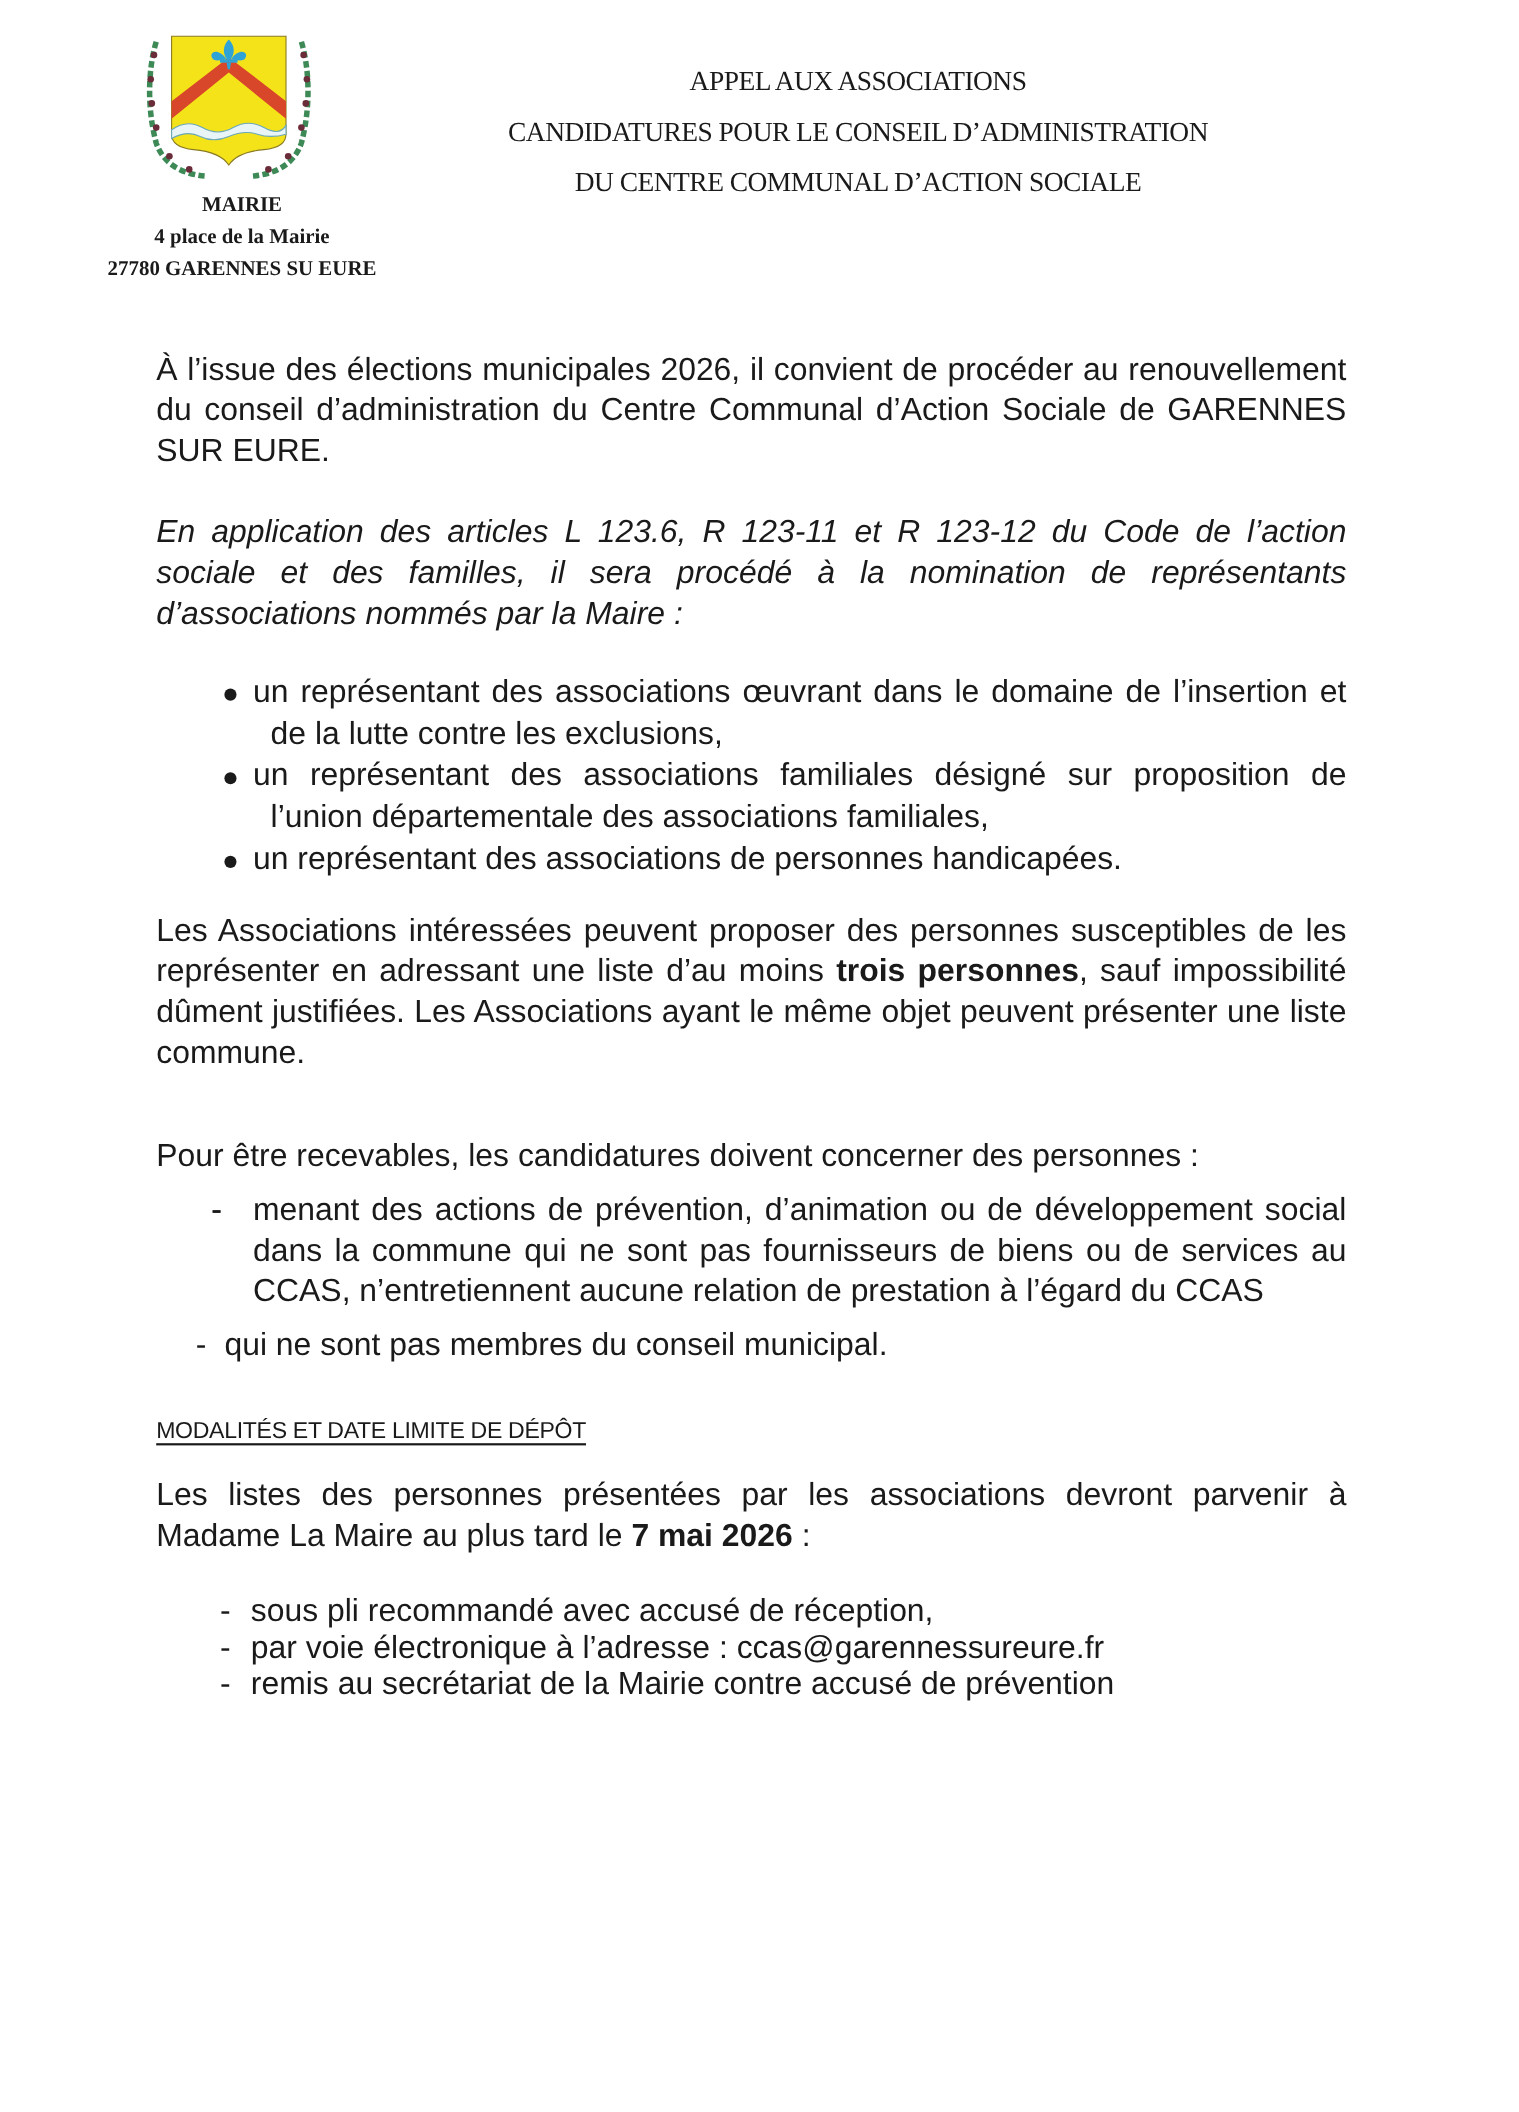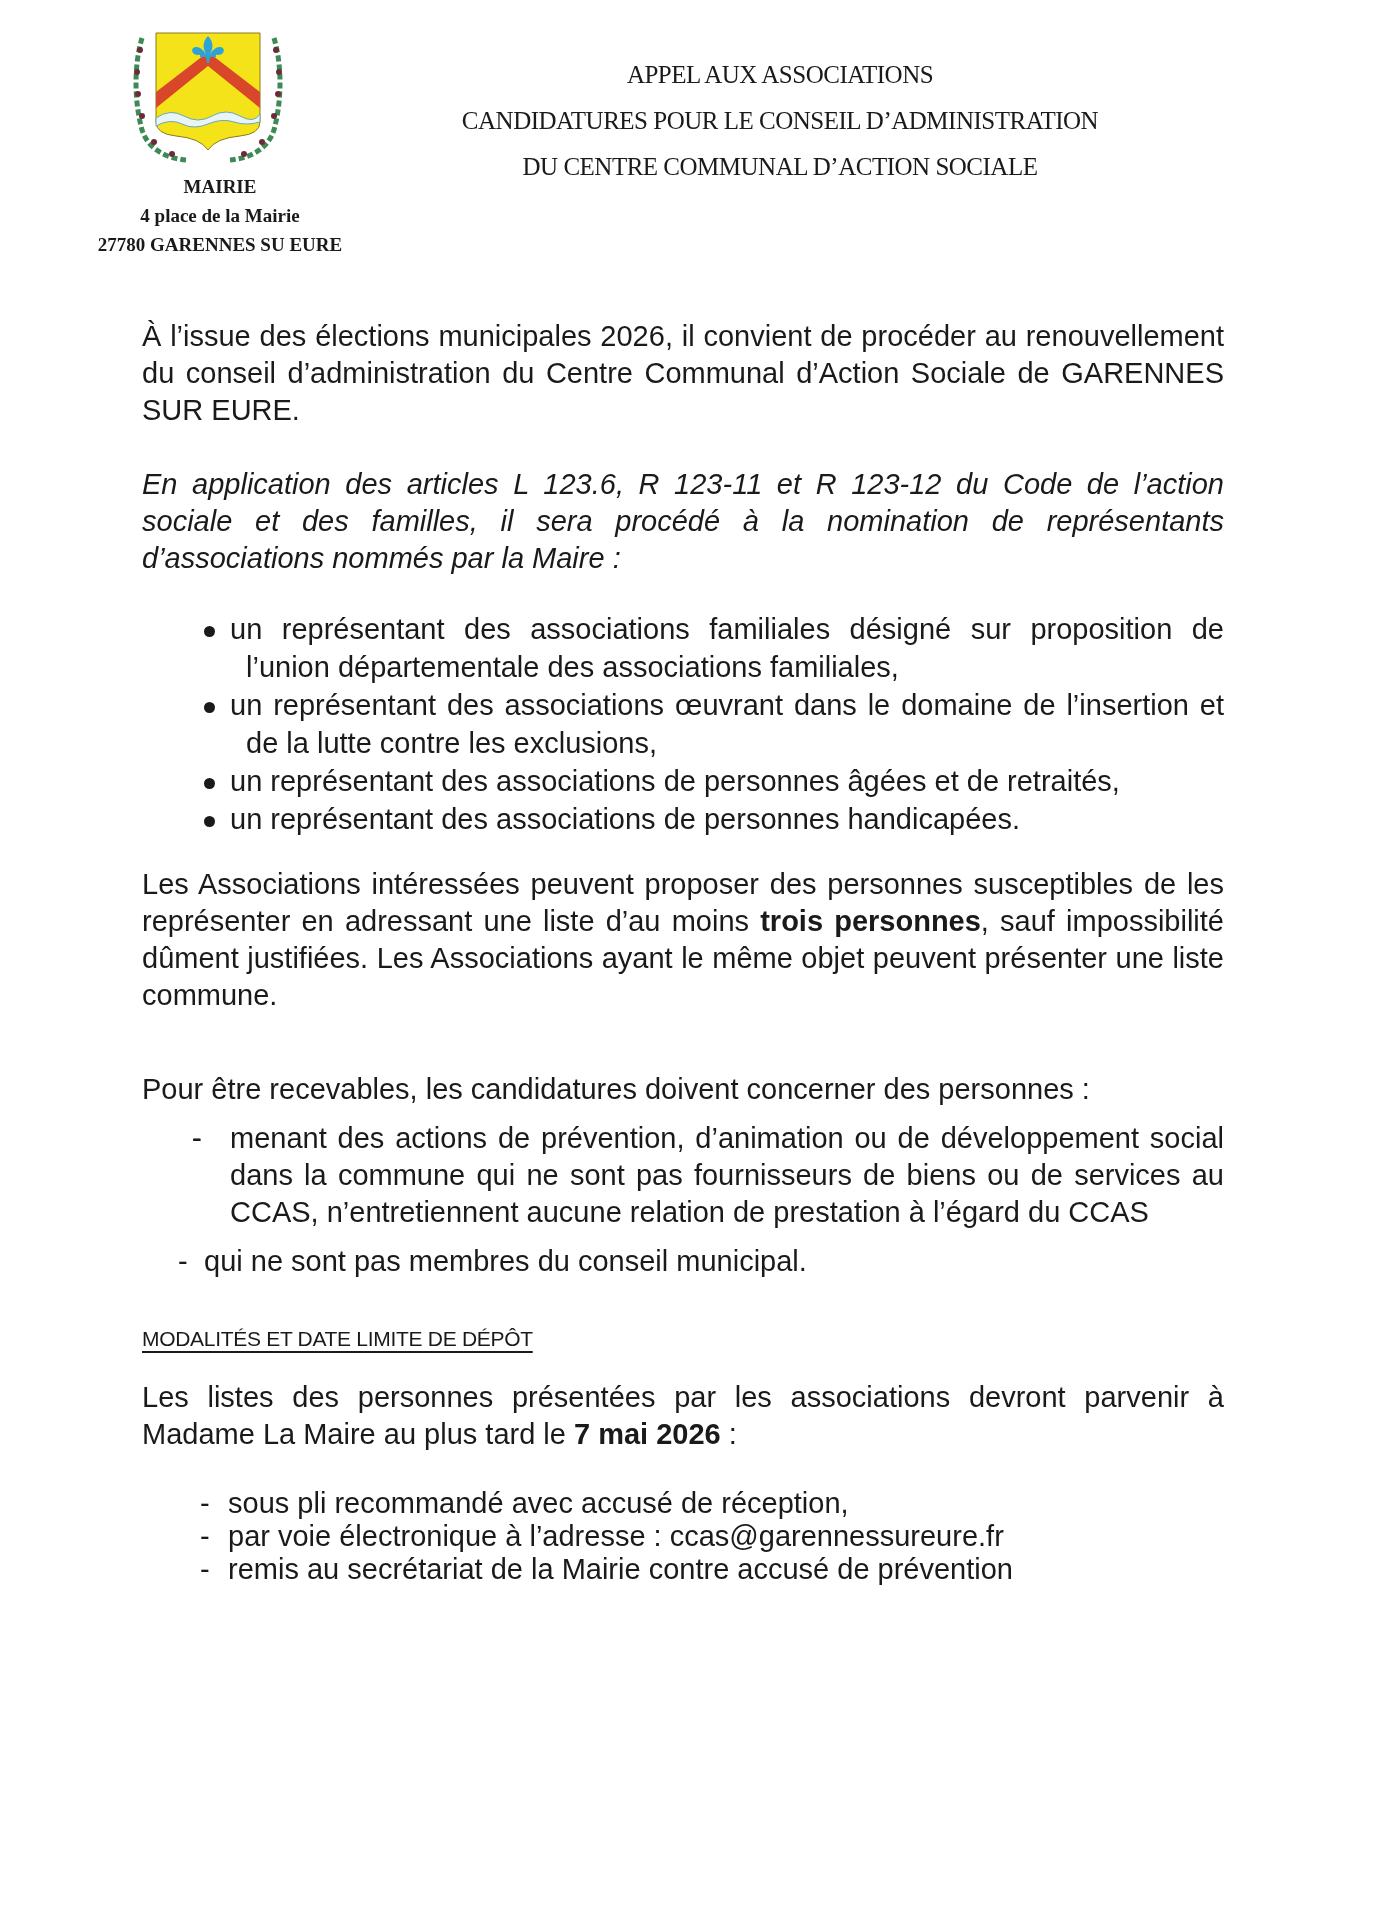--- a/index.html
+++ b/index.html
@@ -91,29 +91,25 @@
   <div>DU CENTRE COMMUNAL D’ACTION SOCIALE</div>
 </div>
 
 <div class="body sans">
   <p class="p1">À l’issue des élections municipales 2026, il convient de procéder au renouvellement du conseil d’administration du Centre Communal d’Action Sociale de GARENNES SUR EURE.</p>
   <p class="p2">En application des articles L 123.6, R 123-11 et R 123-12 du Code de l’action sociale et des familles, il sera procédé à la nomination de représentants d’associations nommés par la Maire :</p>
 
   <ul class="bullets">
     <li>
         <span class="bullet"></span>
-        <span class="txt">un représentant des associations familiales désigné sur proposition de l’union départementale des associations familiales,</span>
-      </li>
-    <li>
-        <span class="bullet"></span>
         <span class="txt">un représentant des associations œuvrant dans le domaine de l’insertion et de la lutte contre les exclusions,</span>
       </li>
     <li>
         <span class="bullet"></span>
-        <span class="txt">un représentant des associations de personnes âgées et de retraités,</span>
+        <span class="txt">un représentant des associations familiales désigné sur proposition de l’union départementale des associations familiales,</span>
       </li>
     <li>
         <span class="bullet"></span>
         <span class="txt">un représentant des associations de personnes handicapées.</span>
       </li>
   </ul>
 
   <p class="p3"><span>Les Associations intéressées peuvent proposer des personnes susceptibles de les représenter en adressant une liste d’au moins </span><b>trois personnes</b><span>, sauf impossibilité dûment justifiées. Les Associations ayant le même objet peuvent présenter une liste commune.</span></p>
 
   <p class="p4">Pour être recevables, les candidatures doivent concerner des personnes :</p>

